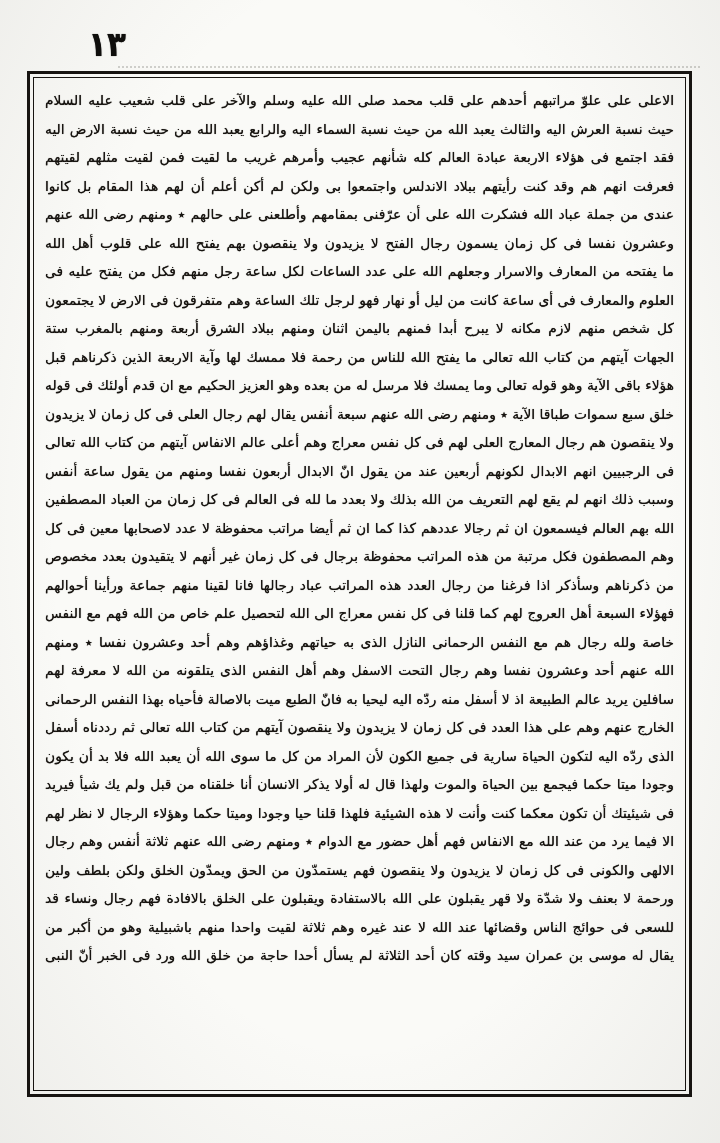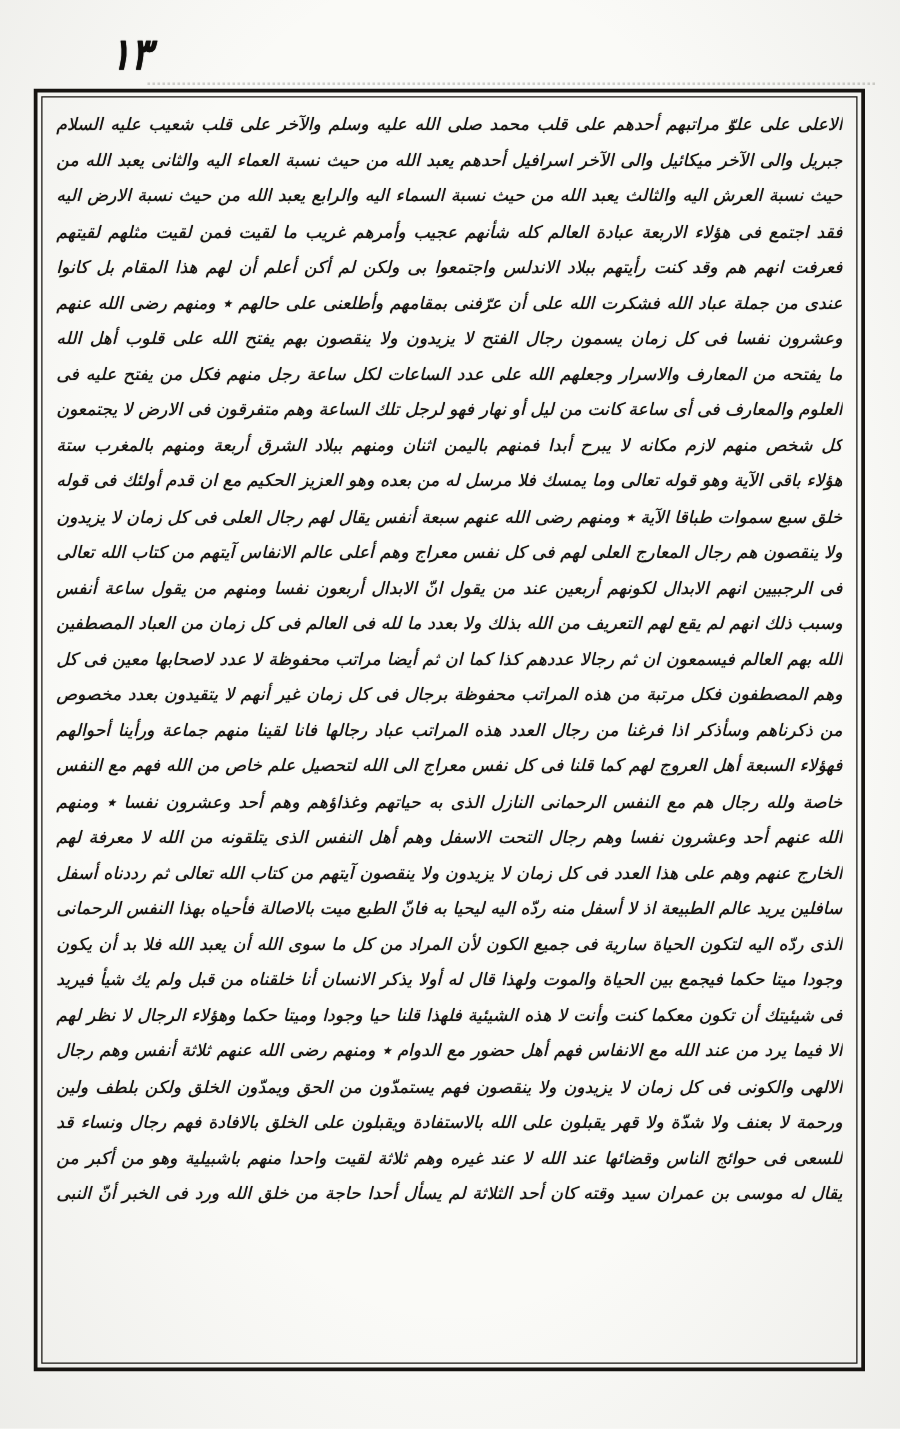--- a/index.html
+++ b/index.html
@@ -6,21 +6,20 @@
   body{
     width:720px;height:1143px;position:relative;overflow:hidden;
     background:#fafaf7;
     font-family:"DejaVu Sans", sans-serif;
   }
   
   .scan-page{position:absolute;inset:0;
     background:
       radial-gradient(ellipse at 50% 45%, rgba(255,255,255,0) 60%, rgba(120,118,110,0.10) 100%),
       #fafaf7;
-    font-style: italic;
   }
   .scan-artifact-top{
     position:absolute;left:118px;right:20px;top:66px;height:0;
     border-top:2px dotted rgba(60,58,52,0.22);
   }
   .page-number{
     position:absolute;top:26px;left:88px;
     font-size:31px;font-weight:bold;color:#0f0e0c;
     transform:scaleY(1.12);letter-spacing:1px;
     text-shadow:0 0 0.8px #0f0e0c;
@@ -55,42 +54,42 @@
 <div class="scan-page">
 
   <div class="scan-artifact-top"></div>
 
   <div class="page-number">١٣</div>
 
   <div class="frame-outer">
     <div class="frame-inner">
       <div class="text-block">
         <div class="line">الاعلى على علوّ مراتبهم أحدهم على قلب محمد صلى الله عليه وسلم والآخر على قلب شعيب عليه السلام والثالث على</div>
-        <div class="line">جبريل والى الآخر ميكائيل والى الآخر اسرافيل أحدهم يعبد الله من حيث نسبة العماء اليه والثانى يعبد الله من</div>
         <div class="line">حيث نسبة العرش اليه والثالث يعبد الله من حيث نسبة السماء اليه والرابع يعبد الله من حيث نسبة الارض اليه</div>
         <div class="line">فقد اجتمع فى هؤلاء الاربعة عبادة العالم كله شأنهم عجيب وأمرهم غريب ما لقيت فمن لقيت مثلهم لقيتهم بدمشق</div>
         <div class="line">فعرفت انهم هم وقد كنت رأيتهم ببلاد الاندلس واجتمعوا بى ولكن لم أكن أعلم أن لهم هذا المقام بل كانوا</div>
         <div class="line">عندى من جملة عباد الله فشكرت الله على أن عرّفنى بمقامهم وأطلعنى على حالهم ٭ ومنهم رضى الله عنهم أربعة</div>
         <div class="line">وعشرون نفسا فى كل زمان يسمون رجال الفتح لا يزيدون ولا ينقصون بهم يفتح الله على قلوب أهل الله</div>
         <div class="line">ما يفتحه من المعارف والاسرار وجعلهم الله على عدد الساعات لكل ساعة رجل منهم فكل من يفتح عليه فى شئ من</div>
         <div class="line">العلوم والمعارف فى أى ساعة كانت من ليل أو نهار فهو لرجل تلك الساعة وهم متفرقون فى الارض لا يجتمعون أبدا</div>
         <div class="line">كل شخص منهم لازم مكانه لا يبرح أبدا فمنهم باليمن اثنان ومنهم ببلاد الشرق أربعة ومنهم بالمغرب ستة والباقى بسائر</div>
+        <div class="line">الجهات آيتهم من كتاب الله تعالى ما يفتح الله للناس من رحمة فلا ممسك لها وآية الاربعة الذين ذكرناهم قبل</div>
         <div class="line">هؤلاء باقى الآية وهو قوله تعالى وما يمسك فلا مرسل له من بعده وهو العزيز الحكيم مع ان قدم أولئك فى قوله</div>
         <div class="line">خلق سبع سموات طباقا الآية ٭ ومنهم رضى الله عنهم سبعة أنفس يقال لهم رجال العلى فى كل زمان لا يزيدون</div>
         <div class="line">ولا ينقصون هم رجال المعارج العلى لهم فى كل نفس معراج وهم أعلى عالم الانفاس آيتهم من كتاب الله تعالى وأنتم</div>
         <div class="line">فى الرجبيين انهم الابدال لكونهم أربعين عند من يقول انّ الابدال أربعون نفسا ومنهم من يقول ساعة أنفس</div>
         <div class="line">وسبب ذلك انهم لم يقع لهم التعريف من الله بذلك ولا بعدد ما لله فى العالم فى كل زمان من العباد المصطفين الذين يحفظ</div>
         <div class="line">الله بهم العالم فيسمعون ان ثم رجالا عددهم كذا كما ان ثم أيضا مراتب محفوظة لا عدد لاصحابها معين فى كل زمان بل</div>
         <div class="line">وهم المصطفون فكل مرتبة من هذه المراتب محفوظة برجال فى كل زمان غير أنهم لا يتقيدون بعدد مخصوص مثل</div>
         <div class="line">من ذكرناهم وسأذكر اذا فرغنا من رجال العدد هذه المراتب عباد رجالها فانا لقينا منهم جماعة ورأينا أحوالهم</div>
         <div class="line">فهؤلاء السبعة أهل العروج لهم كما قلنا فى كل نفس معراج الى الله لتحصيل علم خاص من الله فهم مع النفس الصاعد</div>
         <div class="line">خاصة ولله رجال هم مع النفس الرحمانى النازل الذى به حياتهم وغذاؤهم وهم أحد وعشرون نفسا ٭ ومنهم رضى</div>
         <div class="line">الله عنهم أحد وعشرون نفسا وهم رجال التحت الاسفل وهم أهل النفس الذى يتلقونه من الله لا معرفة لهم بالنفس</div>
+        <div class="line">سافلين يريد عالم الطبيعة اذ لا أسفل منه ردّه اليه ليحيا به فانّ الطبع ميت بالاصالة فأحياه بهذا النفس الرحمانى</div>
         <div class="line">الخارج عنهم وهم على هذا العدد فى كل زمان لا يزيدون ولا ينقصون آيتهم من كتاب الله تعالى ثم رددناه أسفل</div>
-        <div class="line">سافلين يريد عالم الطبيعة اذ لا أسفل منه ردّه اليه ليحيا به فانّ الطبع ميت بالاصالة فأحياه بهذا النفس الرحمانى</div>
         <div class="line">الذى ردّه اليه لتكون الحياة سارية فى جميع الكون لأن المراد من كل ما سوى الله أن يعبد الله فلا بد أن يكون حيا</div>
         <div class="line">وجودا ميتا حكما فيجمع بين الحياة والموت ولهذا قال له أولا يذكر الانسان أنا خلقناه من قبل ولم يك شيأ فيريد منك</div>
         <div class="line">فى شيئيتك أن تكون معكما كنت وأنت لا هذه الشيئية فلهذا قلنا حيا وجودا وميتا حكما وهؤلاء الرجال لا نظر لهم</div>
         <div class="line">الا فيما يرد من عند الله مع الانفاس فهم أهل حضور مع الدوام ٭ ومنهم رضى الله عنهم ثلاثة أنفس وهم رجال الامداد</div>
         <div class="line">الالهى والكونى فى كل زمان لا يزيدون ولا ينقصون فهم يستمدّون من الحق ويمدّون الخلق ولكن بلطف ولين</div>
         <div class="line">ورحمة لا بعنف ولا شدّة ولا قهر يقبلون على الله بالاستفادة ويقبلون على الخلق بالافادة فهم رجال ونساء قد أهلهم الله</div>
         <div class="line">للسعى فى حوائج الناس وقضائها عند الله لا عند غيره وهم ثلاثة لقيت واحدا منهم باشبيلية وهو من أكبر من لقيته</div>
         <div class="line">يقال له موسى بن عمران سيد وقته كان أحد الثلاثة لم يسأل أحدا حاجة من خلق الله ورد فى الخبر أنّ النبى صلى الله</div>
       </div>
     </div>

